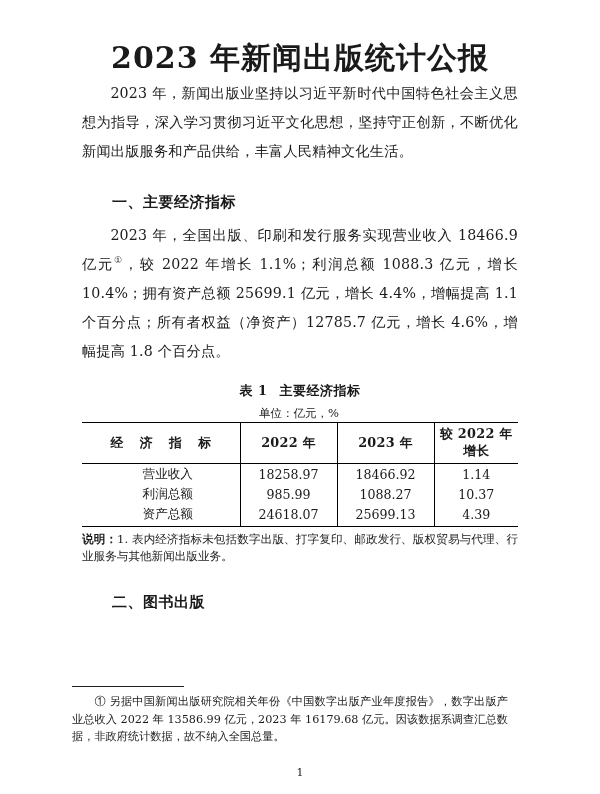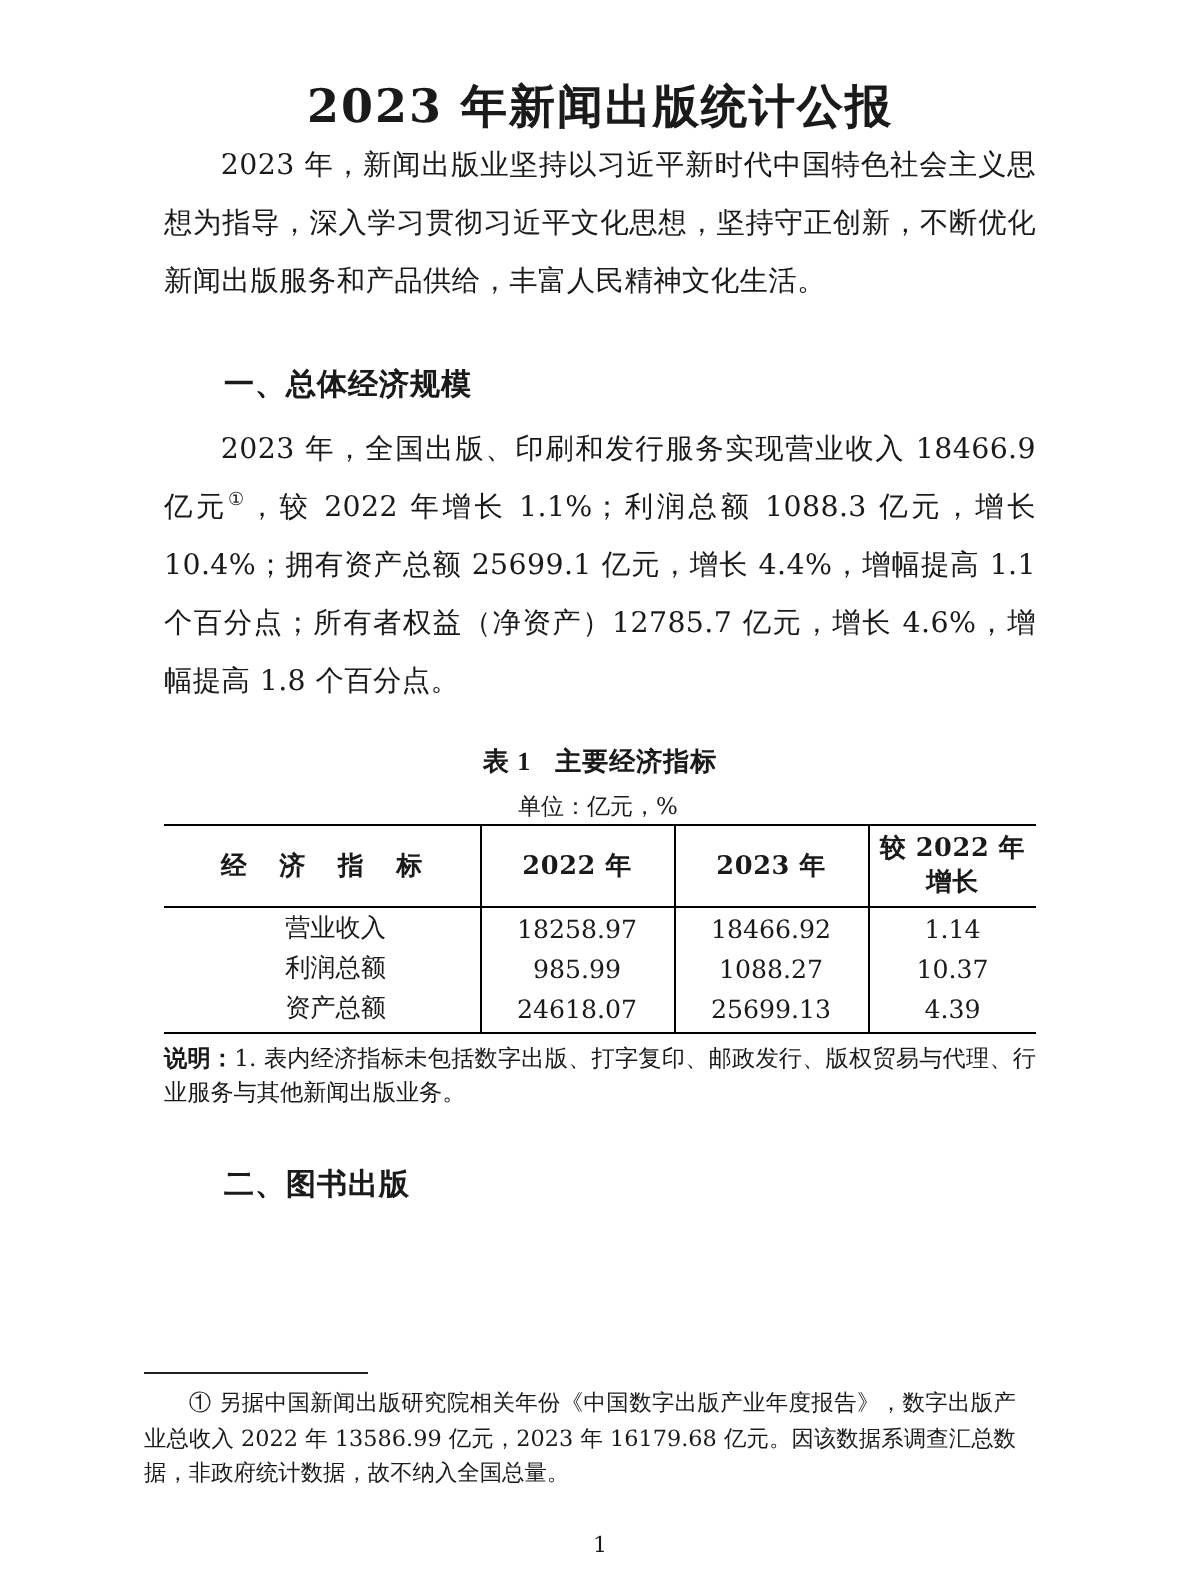--- a/index.html
+++ b/index.html
@@ -19,21 +19,21 @@
   .page {
     width: 600px;
     height: 794px;
     box-sizing: border-box;
     padding: 0;
     position: relative;
   }
 
   .doc-title {
     text-align: center;
-    font-size: 23px;
+    font-size: 30px;
     font-weight: bold;
     letter-spacing: 1px;
     margin: 26px 0 0 0;
     padding-top: 12px;
     font-family: "DejaVu Serif", "Liberation Serif", serif;
   }
 
   .body-col {
     margin: 0 auto;
     width: 436px;
@@ -71,21 +71,20 @@
   .table-block {
     margin-top: 16px;
   }
 
   .table-caption {
     text-align: center;
     font-size: 13px;
     font-weight: bold;
     letter-spacing: 0.5px;
     margin-bottom: 6px;
-    font-family: Liberation Serif, serif;
   }
   .table-caption .cap-gap { display: inline-block; width: 12px; }
 
   .table-unit {
     text-align: center;
     font-size: 11.5px;
     margin-bottom: 1px;
     padding-right: 2px;
   }
 
@@ -172,21 +171,21 @@
 <body>
 
 <div class="page">
 
   <h1 class="doc-title">2023 年新闻出版统计公报</h1>
 
   <div class="body-col">
 
     <p class="para para-first">2023 年，新闻出版业坚持以习近平新时代中国特色社会主义思想为指导，深入学习贯彻习近平文化思想，坚持守正创新，不断优化新闻出版服务和产品供给，丰富人民精神文化生活。</p>
 
-    <h2 class="section">一、总体经济规模</h2>
+    <h2 class="section">一、主要经济指标</h2>
 
     <p class="para"><span>2023 年，全国出版、印刷和发行服务实现营业收入 18466.9 亿元</span><span class="sup">①</span><span>，较 2022 年增长 1.1%；利润总额 1088.3 亿元，增长 10.4%；拥有资产总额 25699.1 亿元，增长 4.4%，增幅提高 1.1 个百分点；所有者权益（净资产）12785.7 亿元，增长 4.6%，增幅提高 1.8 个百分点。</span></p>
 
     <div class="table-block">
 
       <div class="table-caption"><span>表 1</span><span class="cap-gap"></span><span>主要经济指标</span></div>
 
       <div class="table-unit">单位：亿元，%</div>
 
       <table class="main-table">

